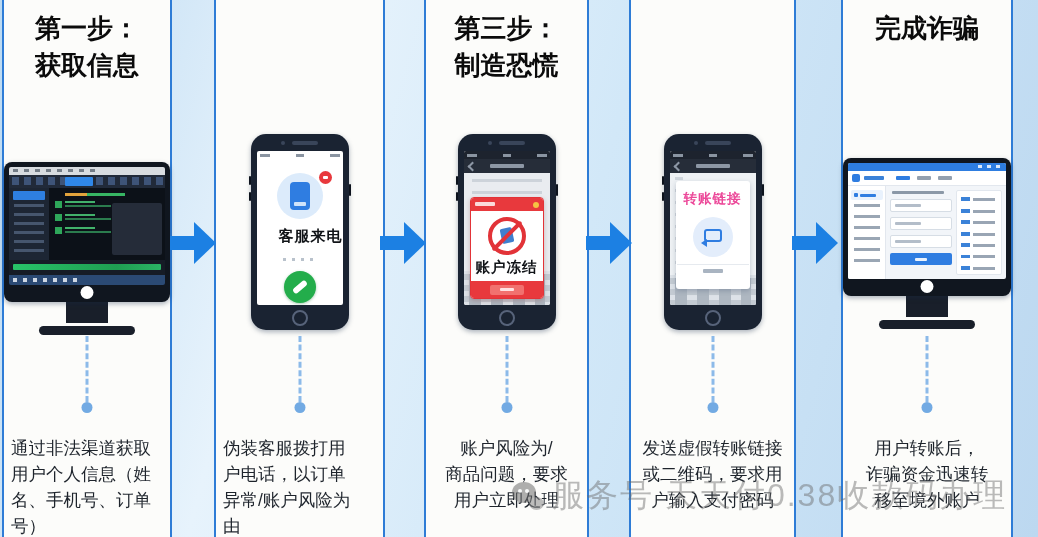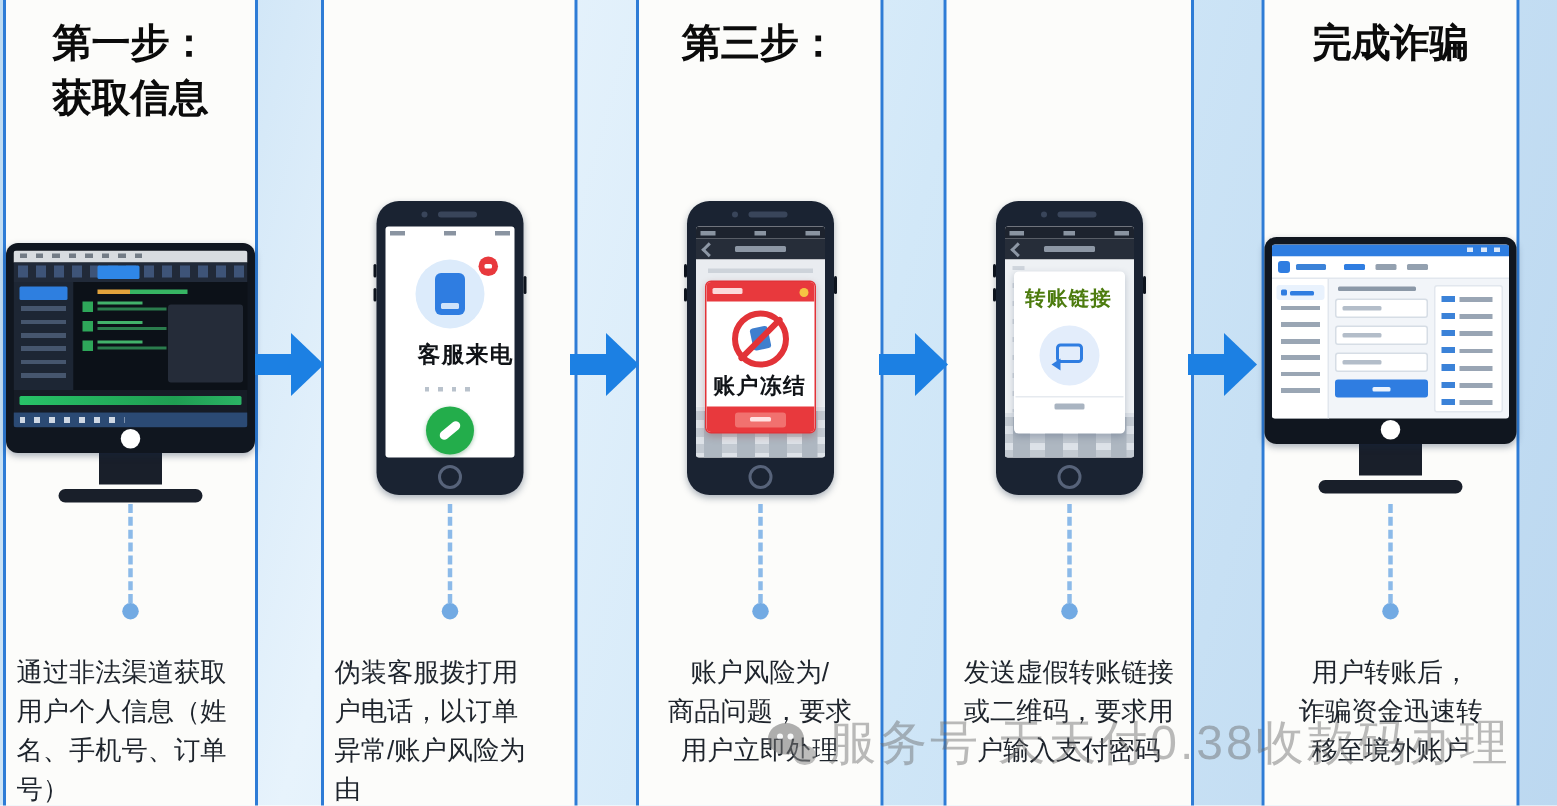--- a/index.html
+++ b/index.html
@@ -147,21 +147,21 @@
   .p2-dots{width:34px;height:3px;margin:12px auto 0;
     background-image:repeating-linear-gradient(90deg,#b9c2cc 0 3px,rgba(0,0,0,0) 3px 9px);}
   .p2-call{width:32px;height:32px;border-radius:50%;background:#23ad4b;margin:10px auto 0;position:relative;
            box-shadow:0 1px 3px rgba(30,120,60,.4);}
   .p2-handset{position:absolute;left:8px;top:13px;width:16px;height:6px;background:#fff;
               border-radius:3px;transform:rotate(-40deg);}
   
   .p3-bg{flex:1;position:relative;background:#e9ecf0;
     background-image:repeating-linear-gradient(180deg,#cdd3da 0 3px,rgba(0,0,0,0) 3px 12px);
     background-size:70px 100%;background-position:8px 6px;background-repeat:no-repeat;}
-  .alert-card{position:absolute;top:14px;left:6px;right:6px;height:100px;background:#fff;
+  .alert-card{position:absolute;top:24px;left:6px;right:6px;height:100px;background:#fff;
               border:1px solid #e23338;border-radius:4px;overflow:hidden;
               box-shadow:0 2px 5px rgba(120,30,30,.25);display:flex;flex-direction:column;}
   .ac-head{height:13px;background:#e8393d;position:relative;}
   .ac-headtxt{position:absolute;left:4px;top:4px;width:20px;height:4px;background:#fbdada;border-radius:1px;}
   .ac-headdot{position:absolute;right:4px;top:4px;width:6px;height:6px;border-radius:50%;background:#f6c343;}
   .ac-body{flex:1;text-align:center;}
   .no-sign{width:38px;height:38px;margin:6px auto 3px;position:relative;}
   .ns-ring{position:absolute;inset:0;border:4px solid #e23338;border-radius:50%;box-sizing:border-box;}
   .ns-glyph{position:absolute;left:13px;top:11px;width:12px;height:15px;background:#3f7fce;
             border-radius:2px;transform:rotate(-12deg);}
@@ -174,21 +174,21 @@
   .p3-keypad{height:34px;flex:0 0 auto;background:#dde2e8;
     background-image:repeating-linear-gradient(90deg,#aeb7c1 0 12px,rgba(0,0,0,0) 12px 22px),
                      repeating-linear-gradient(180deg,#c3cad2 0 6px,rgba(0,0,0,0) 6px 11px);
     background-size:76px 100%,100% 100%;background-position:5px 3px,0 3px;background-repeat:no-repeat;}
   
   .p4-bg{flex:1;position:relative;background:#eef1f4;
     background-image:repeating-linear-gradient(180deg,#d0d6dd 0 3px,rgba(0,0,0,0) 3px 12px);
     background-size:8px 100%;background-position:5px 4px;background-repeat:no-repeat;}
   .link-card{position:absolute;top:8px;left:6px;right:6px;height:108px;background:#fff;border-radius:3px;
              box-shadow:0 2px 5px rgba(40,60,90,.25);text-align:center;}
-  .lc-title{font-size:13.5px;font-weight:700;color:#4d7c0f;margin-top:9px;letter-spacing:1px;}
+  .lc-title{font-size:13.5px;font-weight:700;color:#ec4899;margin-top:9px;letter-spacing:1px;}
   .lc-circle{width:40px;height:40px;border-radius:50%;background:#e3edfb;margin:9px auto 7px;position:relative;}
   .lc-cardicon{position:absolute;left:11px;top:12px;width:18px;height:13px;border:2px solid #2f7de1;
                border-radius:3px;box-sizing:border-box;}
   .lc-arrow{position:absolute;left:8px;top:22px;width:0;height:0;border-top:4px solid transparent;
             border-bottom:4px solid transparent;border-right:6px solid #2f7de1;}
   .lc-divider{width:72px;height:1px;background:#e6eaef;margin:4px auto;}
   .lc-link{width:20px;height:4px;background:#a9b4c1;border-radius:1px;margin:3px auto 0;}
   .p4-keypad{height:30px;flex:0 0 auto;background:#dde2e8;
     background-image:repeating-linear-gradient(90deg,#aeb7c1 0 12px,rgba(0,0,0,0) 12px 22px),
                      repeating-linear-gradient(180deg,#c3cad2 0 6px,rgba(0,0,0,0) 6px 11px);
@@ -300,20 +300,21 @@
   <div class="cdot"></div>
   <div class="desc left">伪装客服拨打用
 户电话，以订单
 异常/账户风险为
 由</div>
 </section>
 
 <section class="col c3">
   <div class="title">
     <div>第三步：</div>
+    <div>制造恐慌</div>
   </div>
   <div class="device-zone">
     <div class="phone">
       <span class="nub n1"></span>
       <span class="nub n2"></span>
       <span class="nubr"></span>
       <div class="ph-dot"></div>
       <div class="ph-speaker"></div>
       <div class="ph-screen">
         <div class="ph-status dark"></div>

